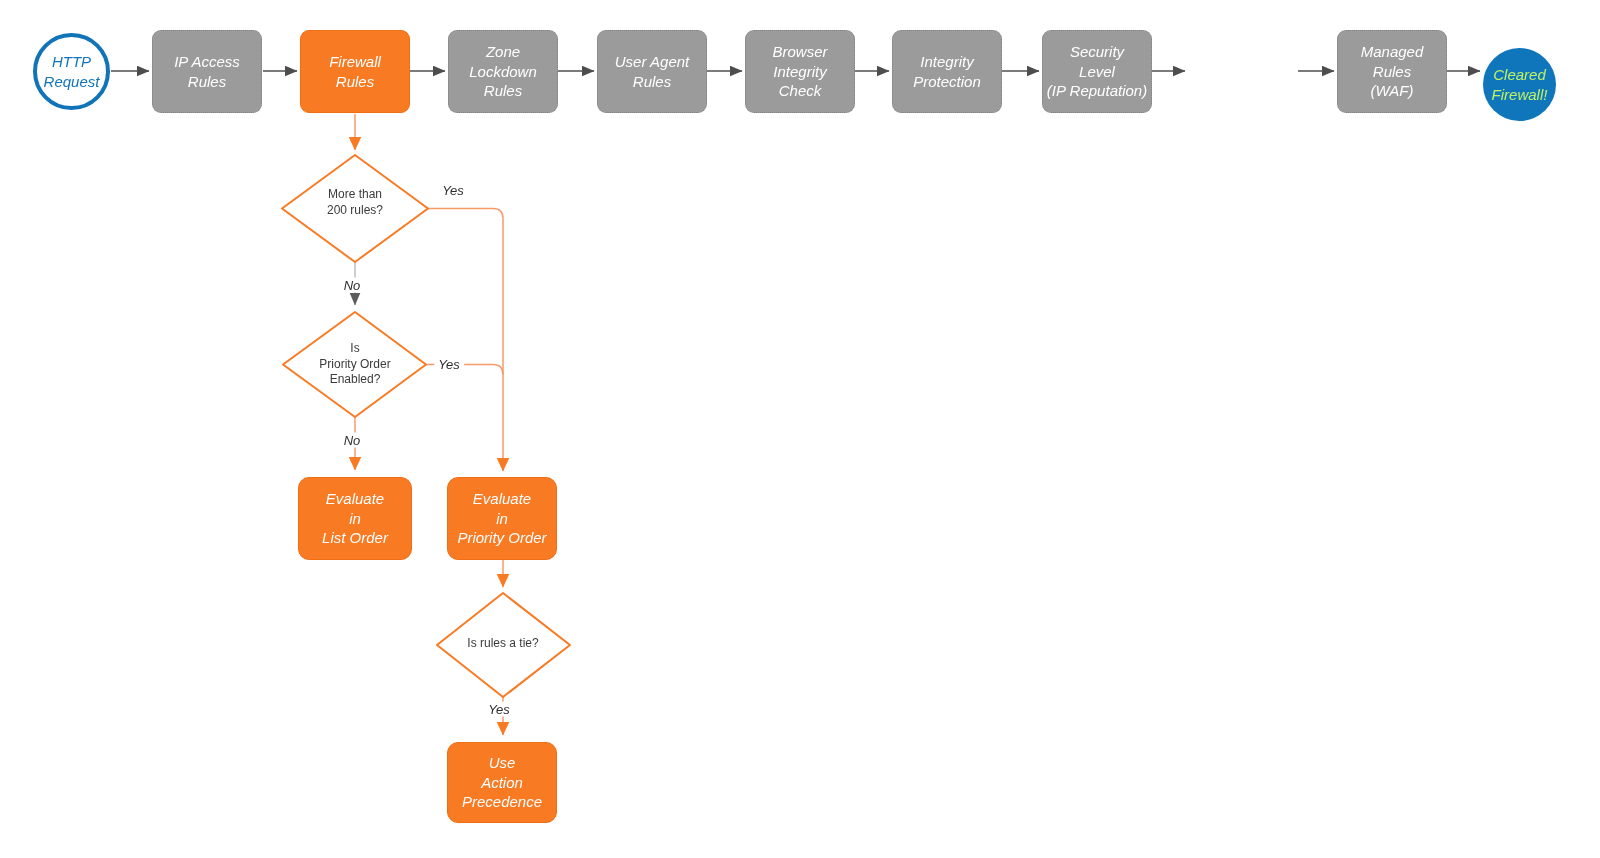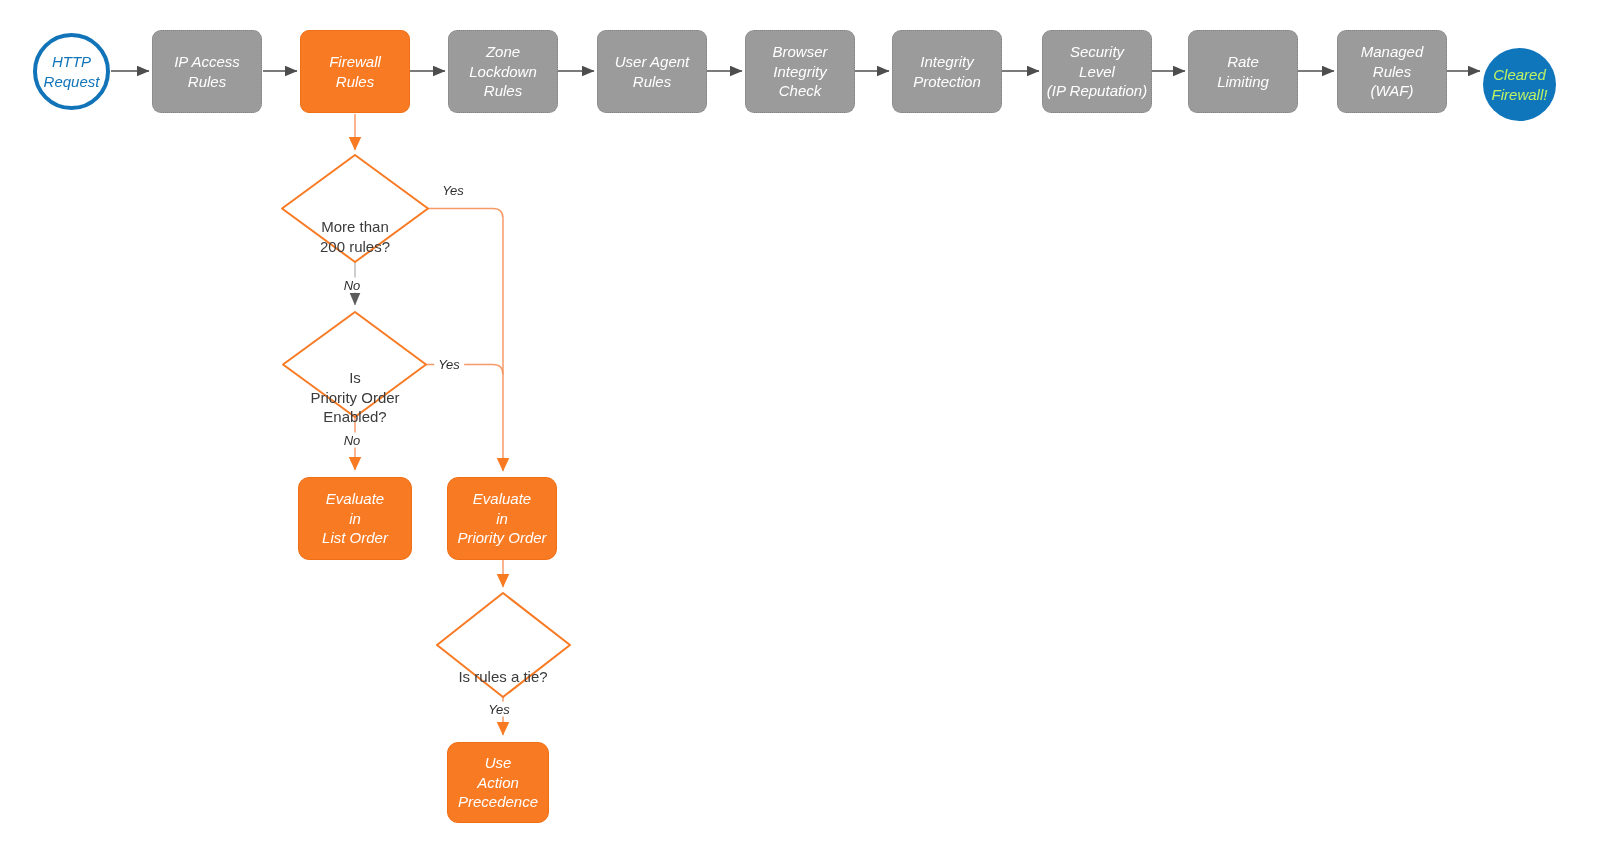--- a/index.html
+++ b/index.html
@@ -31,26 +31,26 @@
   .terminal.end {
     left:1483px; top:48px; width:73px; height:73px;
     background:#0F76BC; color:#bef264;
   }
 
   .outcome {
     background:#F87A23; border:1px solid #F06F14; border-radius:11px;
   }
   .outcome.list     { left:298px; top:477px; width:114px; height:83px; }
   .outcome.priority { left:447px; top:477px; width:110px; height:83px; }
-  .outcome.action   { left:447px; top:742px; width:102px; height:81px; }
+  .outcome.action   { left:447px; top:742px; width:110px; height:81px; }
 
   .decision-label {
     position:absolute; transform:translate(-50%,-50%);
     width:160px; text-align:center; color:#3B3B3B;
-    font-size:15px; line-height:1.3; white-space:pre-line; font-style:normal;margin-top:33px;
+    font-size:12px; line-height:1.3; white-space:pre-line; font-style:normal;
   }
   .d1 { left:355px; top:203px; }
   .d2 { left:355px; top:364px; }
   .d3 { left:503px; top:644px; }
 
   .edge-label {
     position:absolute; transform:translate(-50%,-50%);
     font-style:italic; font-size:13px; color:#2E2E2E;
     background:#ffffff; padding:0 4px; white-space:nowrap;
   }
@@ -143,24 +143,20 @@
   </div>
   <div class="node stage" style="left:892px">
     <span>Integrity
 Protection</span>
   </div>
   <div class="node stage" style="left:1042px">
     <span>Security
 Level
 (IP Reputation)</span>
   </div>
-  <div class="node stage" style="left:1188px">
-    <span>Rate
-Limiting</span>
-  </div>
   <div class="node stage" style="left:1337px">
     <span>Managed
 Rules
 (WAF)</span>
   </div>
 
   <div class="decision-label d1">More than
 200 rules?</div>
   <div class="decision-label d2">Is
 Priority Order

